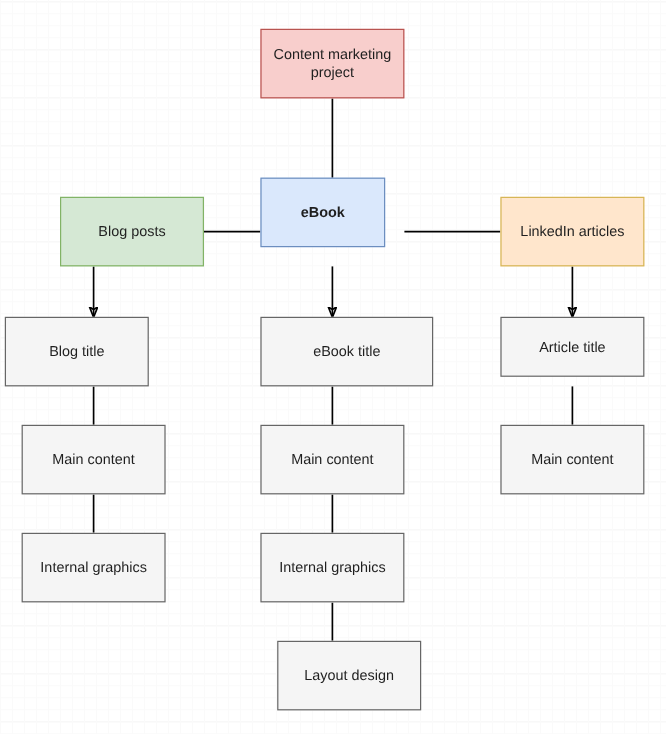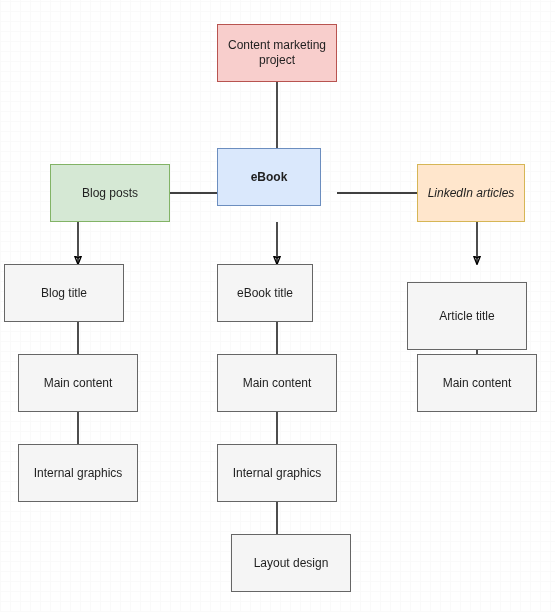--- a/index.html
+++ b/index.html
@@ -91,30 +91,30 @@
   <div id="node-layer">
       <div class="node" style="left: 217px; top: 24px; width: 120px; height: 58px; background: rgb(248, 206, 204); border-color: rgb(184, 84, 80);">
         <span class="label">Content marketing project</span>
       </div>
       <div class="node" style="left: 6px; top: 164px; width: 120px; height: 58px; background: rgb(213, 232, 212); border-color: rgb(130, 179, 102); margin-left: 44px;">
         <span class="label">Blog posts</span>
       </div>
       <div class="node" style="left: 217px; top: 148px; width: 104px; height: 58px; background: rgb(218, 232, 252); border-color: rgb(108, 142, 191); font-weight: bold;">
         <span class="label">eBook</span>
       </div>
-      <div class="node" style="left: 417px; top: 164px; width: 108px; height: 58px; background: rgb(255, 230, 204); border-color: rgb(214, 182, 86); font-style: italic;">
+      <div class="node" style="left: 417px; top: 164px; width: 120px; height: 58px; background: rgb(255, 230, 204); border-color: rgb(214, 182, 86);">
         <span class="label">LinkedIn articles</span>
       </div>
       <div class="node" style="left: 4px; top: 264px; width: 120px; height: 58px; background: rgb(245, 245, 245); border-color: rgb(102, 102, 102);">
         <span class="label">Blog title</span>
       </div>
-      <div class="node" style="left: 217px; top: 264px; width: 96px; height: 58px; background: rgb(245, 245, 245); border-color: rgb(102, 102, 102);">
+      <div class="node" style="left: 217px; top: 264px; width: 144px; height: 58px; background: rgb(245, 245, 245); border-color: rgb(102, 102, 102);">
         <span class="label">eBook title</span>
       </div>
-      <div class="node" style="left: 407px; top: 264px; width: 120px; height: 68px; background: rgb(245, 245, 245); border-color: rgb(102, 102, 102); margin-top: 18px;">
+      <div class="node" style="left: 417px; top: 264px; width: 120px; height: 50px; background: rgb(245, 245, 245); border-color: rgb(102, 102, 102);">
         <span class="label">Article title</span>
       </div>
       <div class="node" style="left: 18px; top: 354px; width: 120px; height: 58px; background: rgb(245, 245, 245); border-color: rgb(102, 102, 102);">
         <span class="label">Main content</span>
       </div>
       <div class="node" style="left: 217px; top: 354px; width: 120px; height: 58px; background: rgb(245, 245, 245); border-color: rgb(102, 102, 102);">
         <span class="label">Main content</span>
       </div>
       <div class="node" style="left: 417px; top: 354px; width: 120px; height: 58px; background: rgb(245, 245, 245); border-color: rgb(102, 102, 102);">
         <span class="label">Main content</span>

